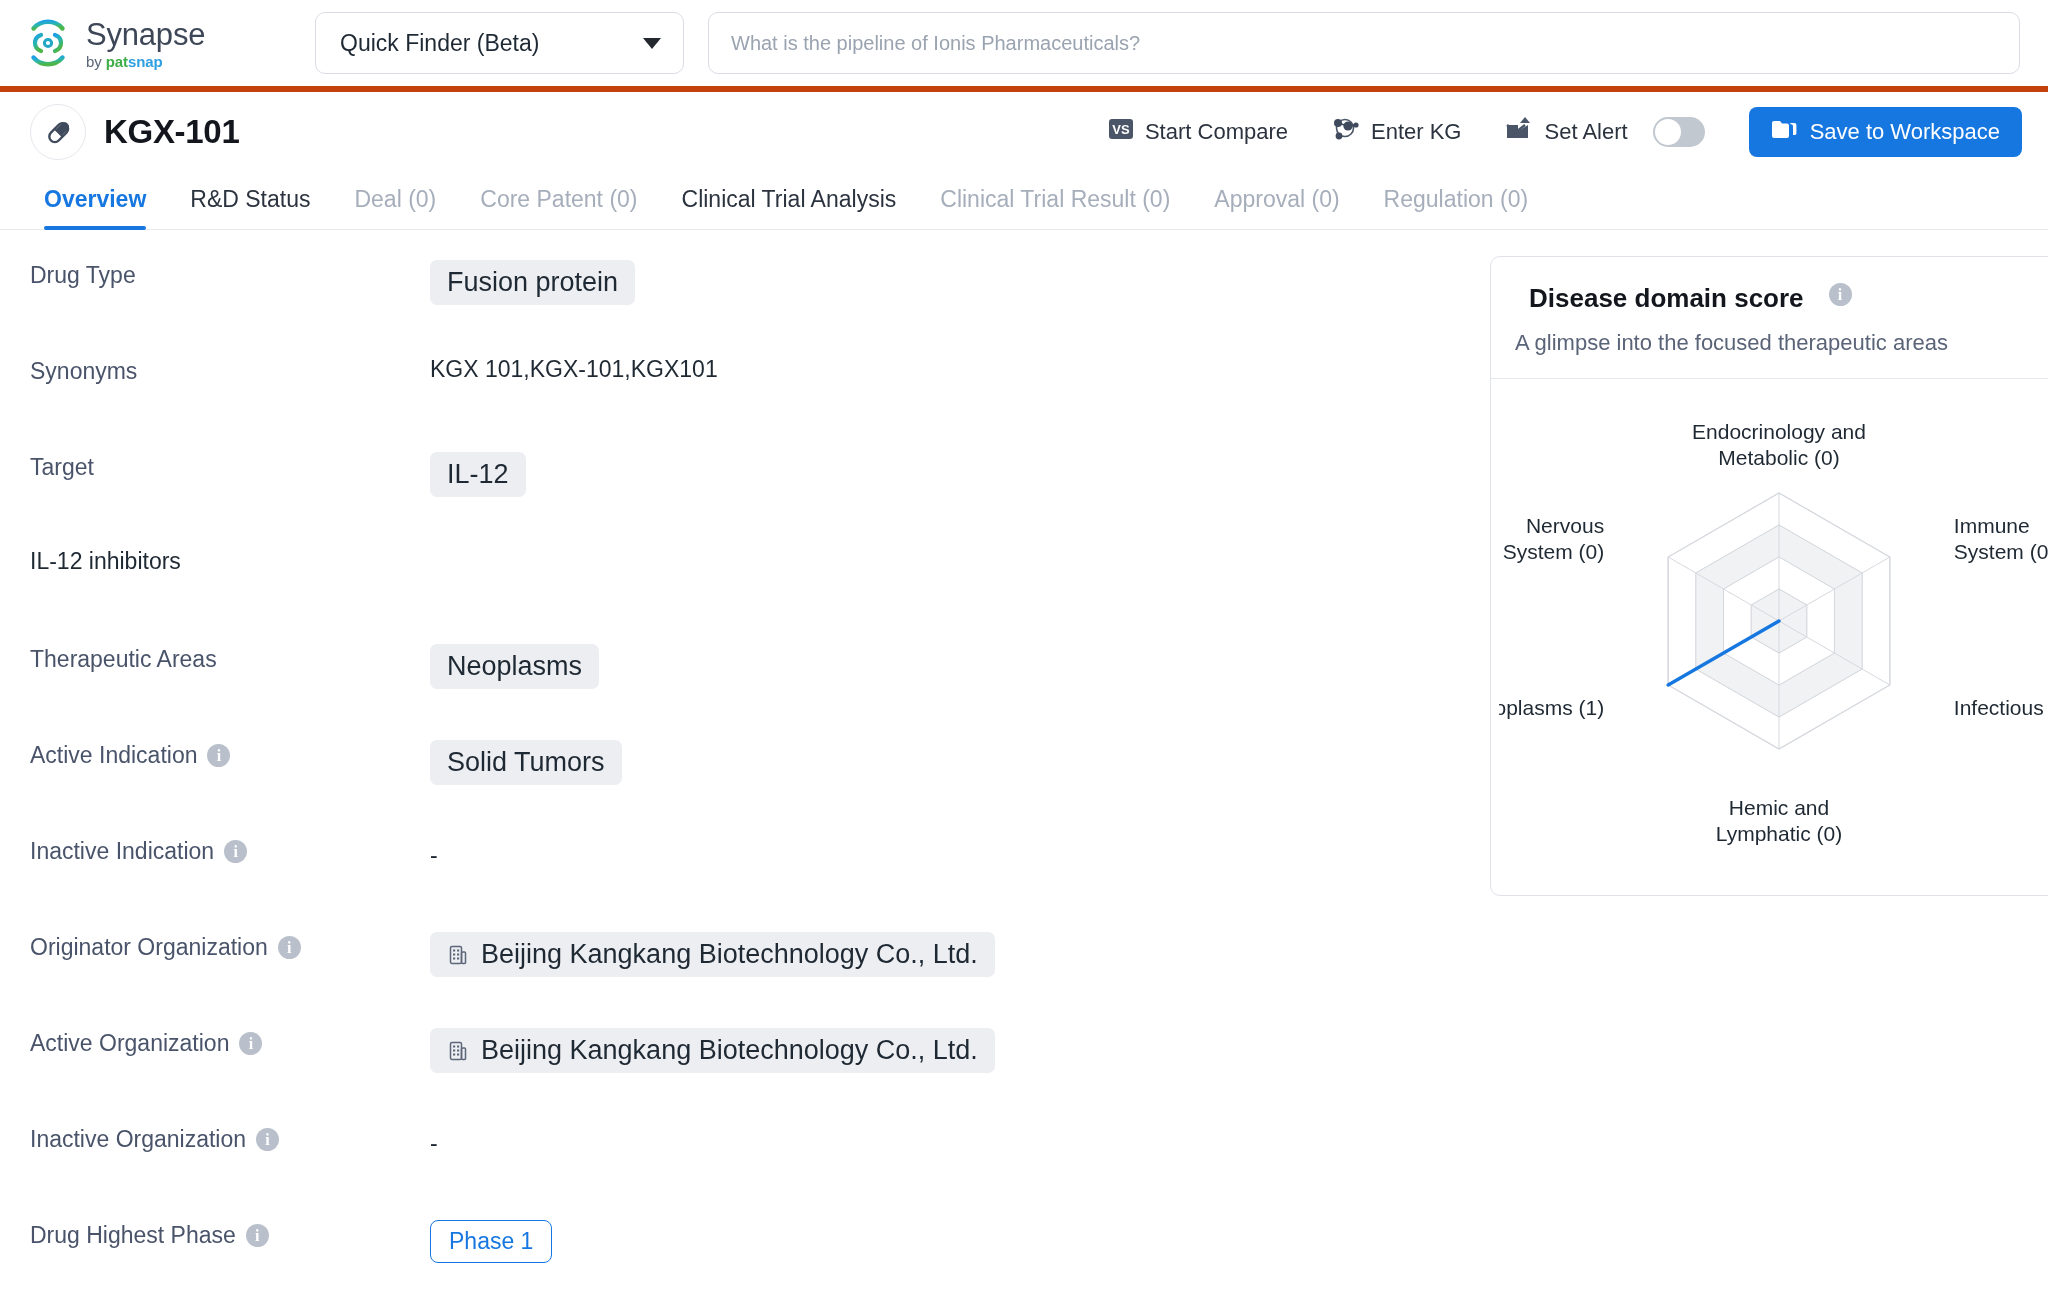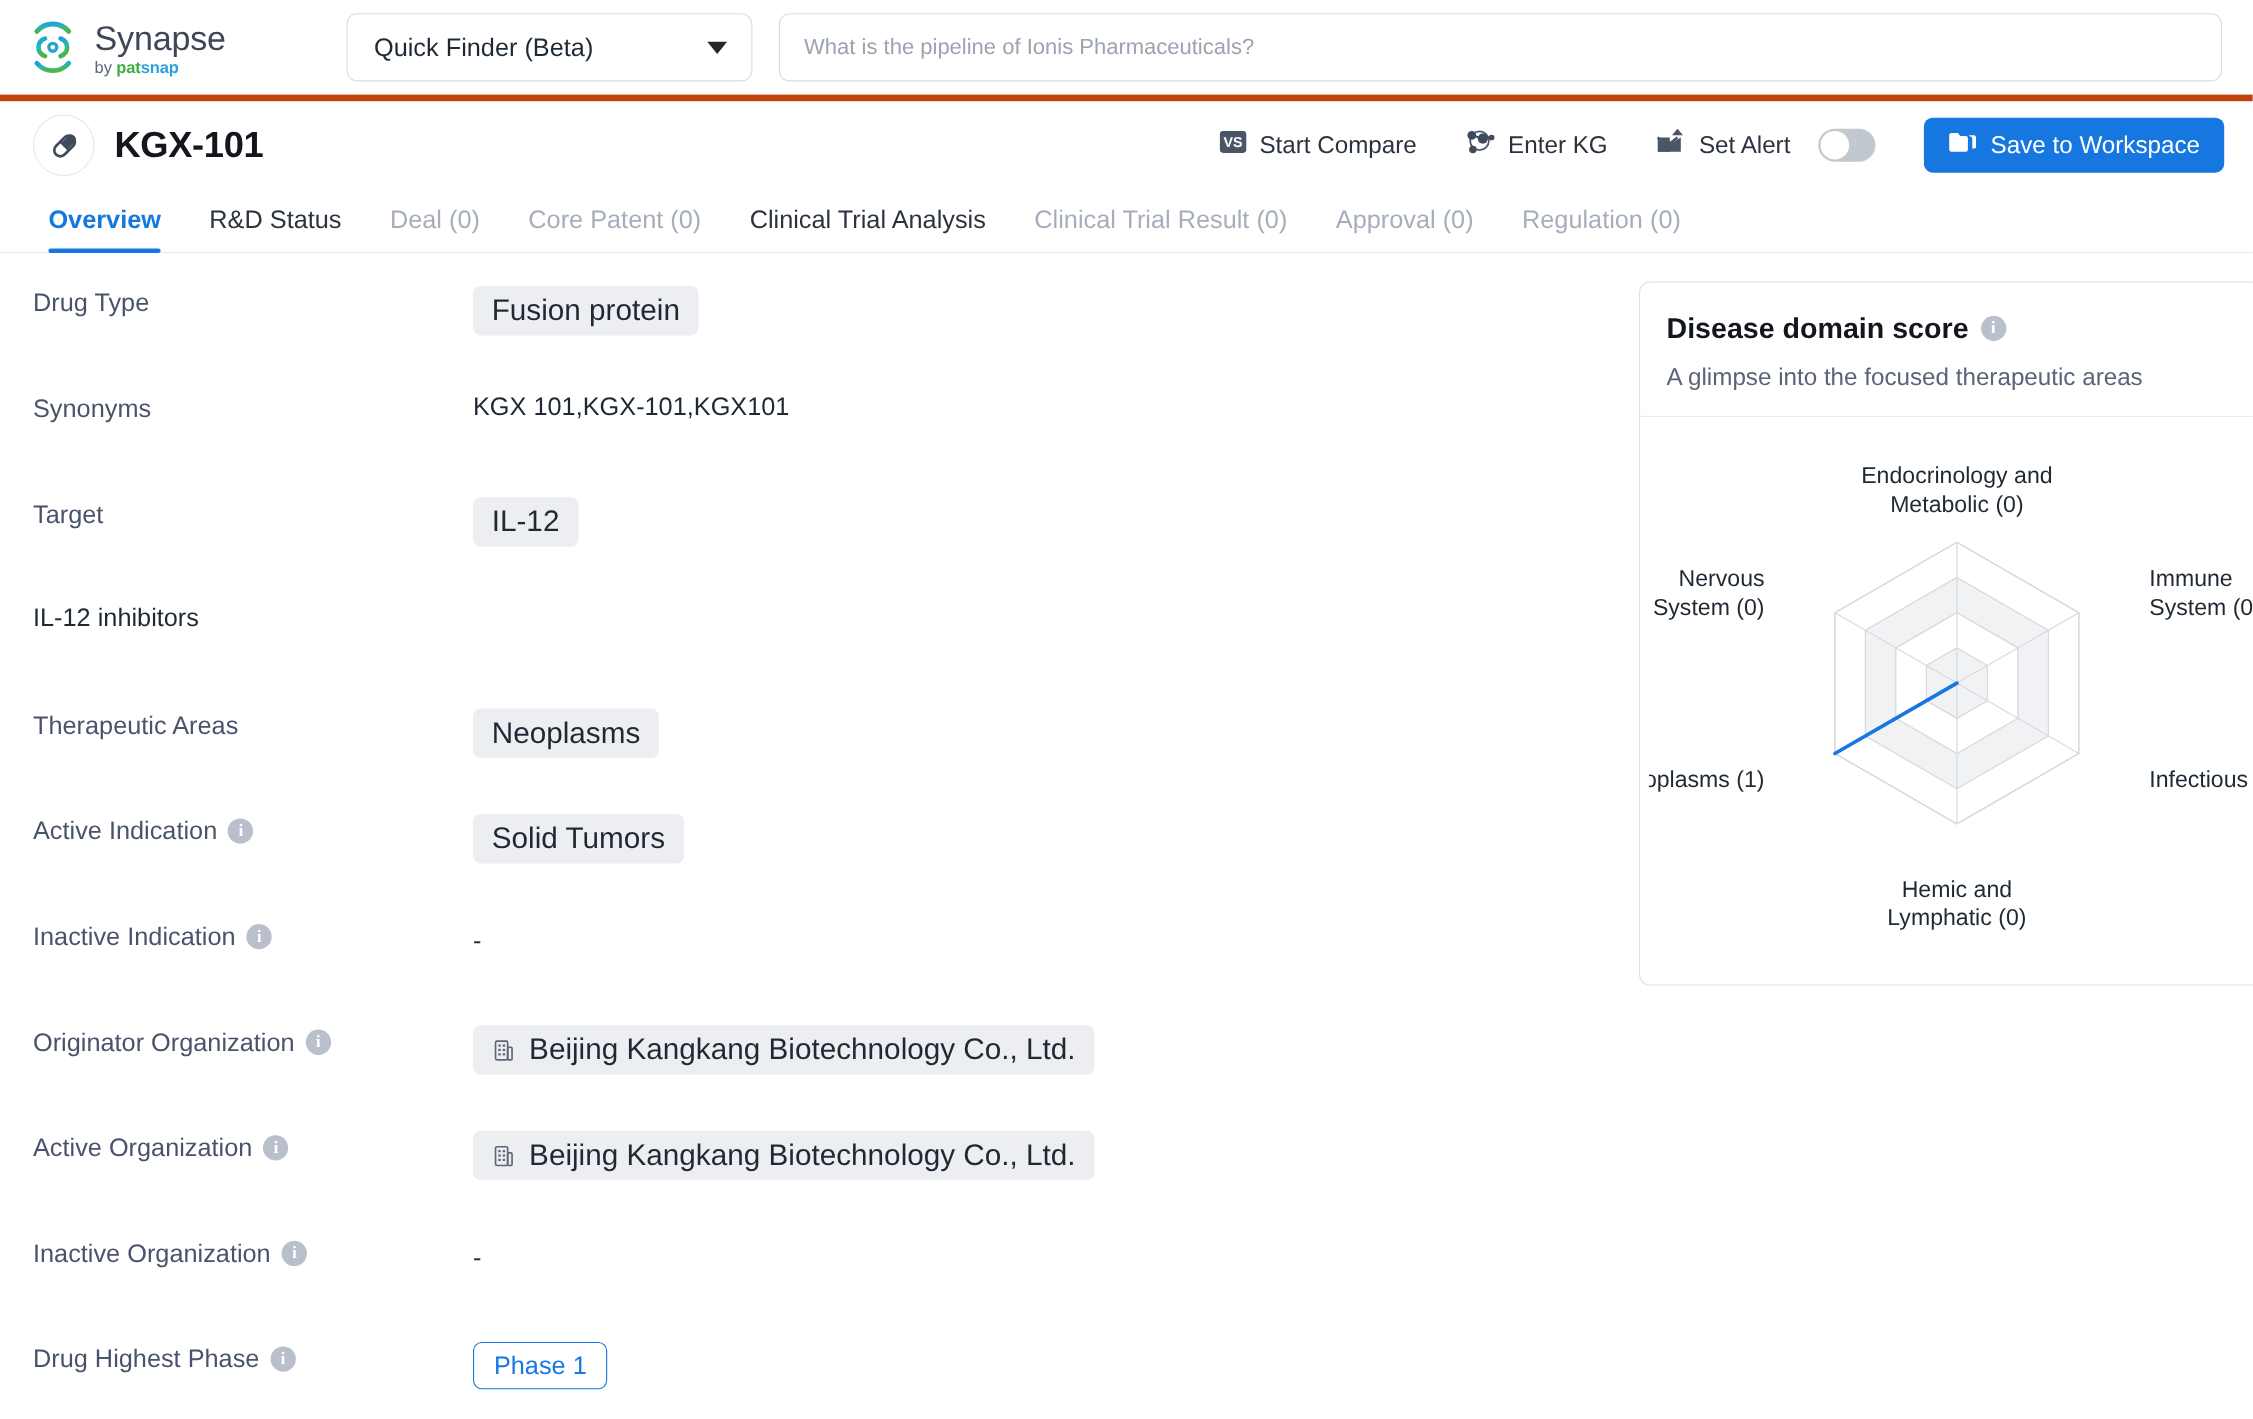--- a/index.html
+++ b/index.html
@@ -134,21 +134,21 @@
 
   
   .card {
     width: 578px; flex: none; margin-left: 40px;
     border: 1px solid #dfe3e8; border-radius: 10px; background: #fff;
     height: 640px; overflow: hidden;
   }
   .card-head { padding: 26px 24px 22px 24px; }
   .card-title {
     font-size: 26px; font-weight: 700; color: #13171d;
-    display: flex; align-items: center; gap: 11px;
+    display: flex; align-items: flex-start; gap: 25px; margin-left: 14px;
   }
   .card-sub { font-size: 22px; color: #5a6478; margin-top: 16px; }
   .card-divider { height: 1px; background: #e6e9ee; }
   .radar-wrap { display: flex; align-items: center; justify-content: center; padding-top: 6px; }
 </style>
 </head>
 <body>
 
 <div class="topbar">
 

